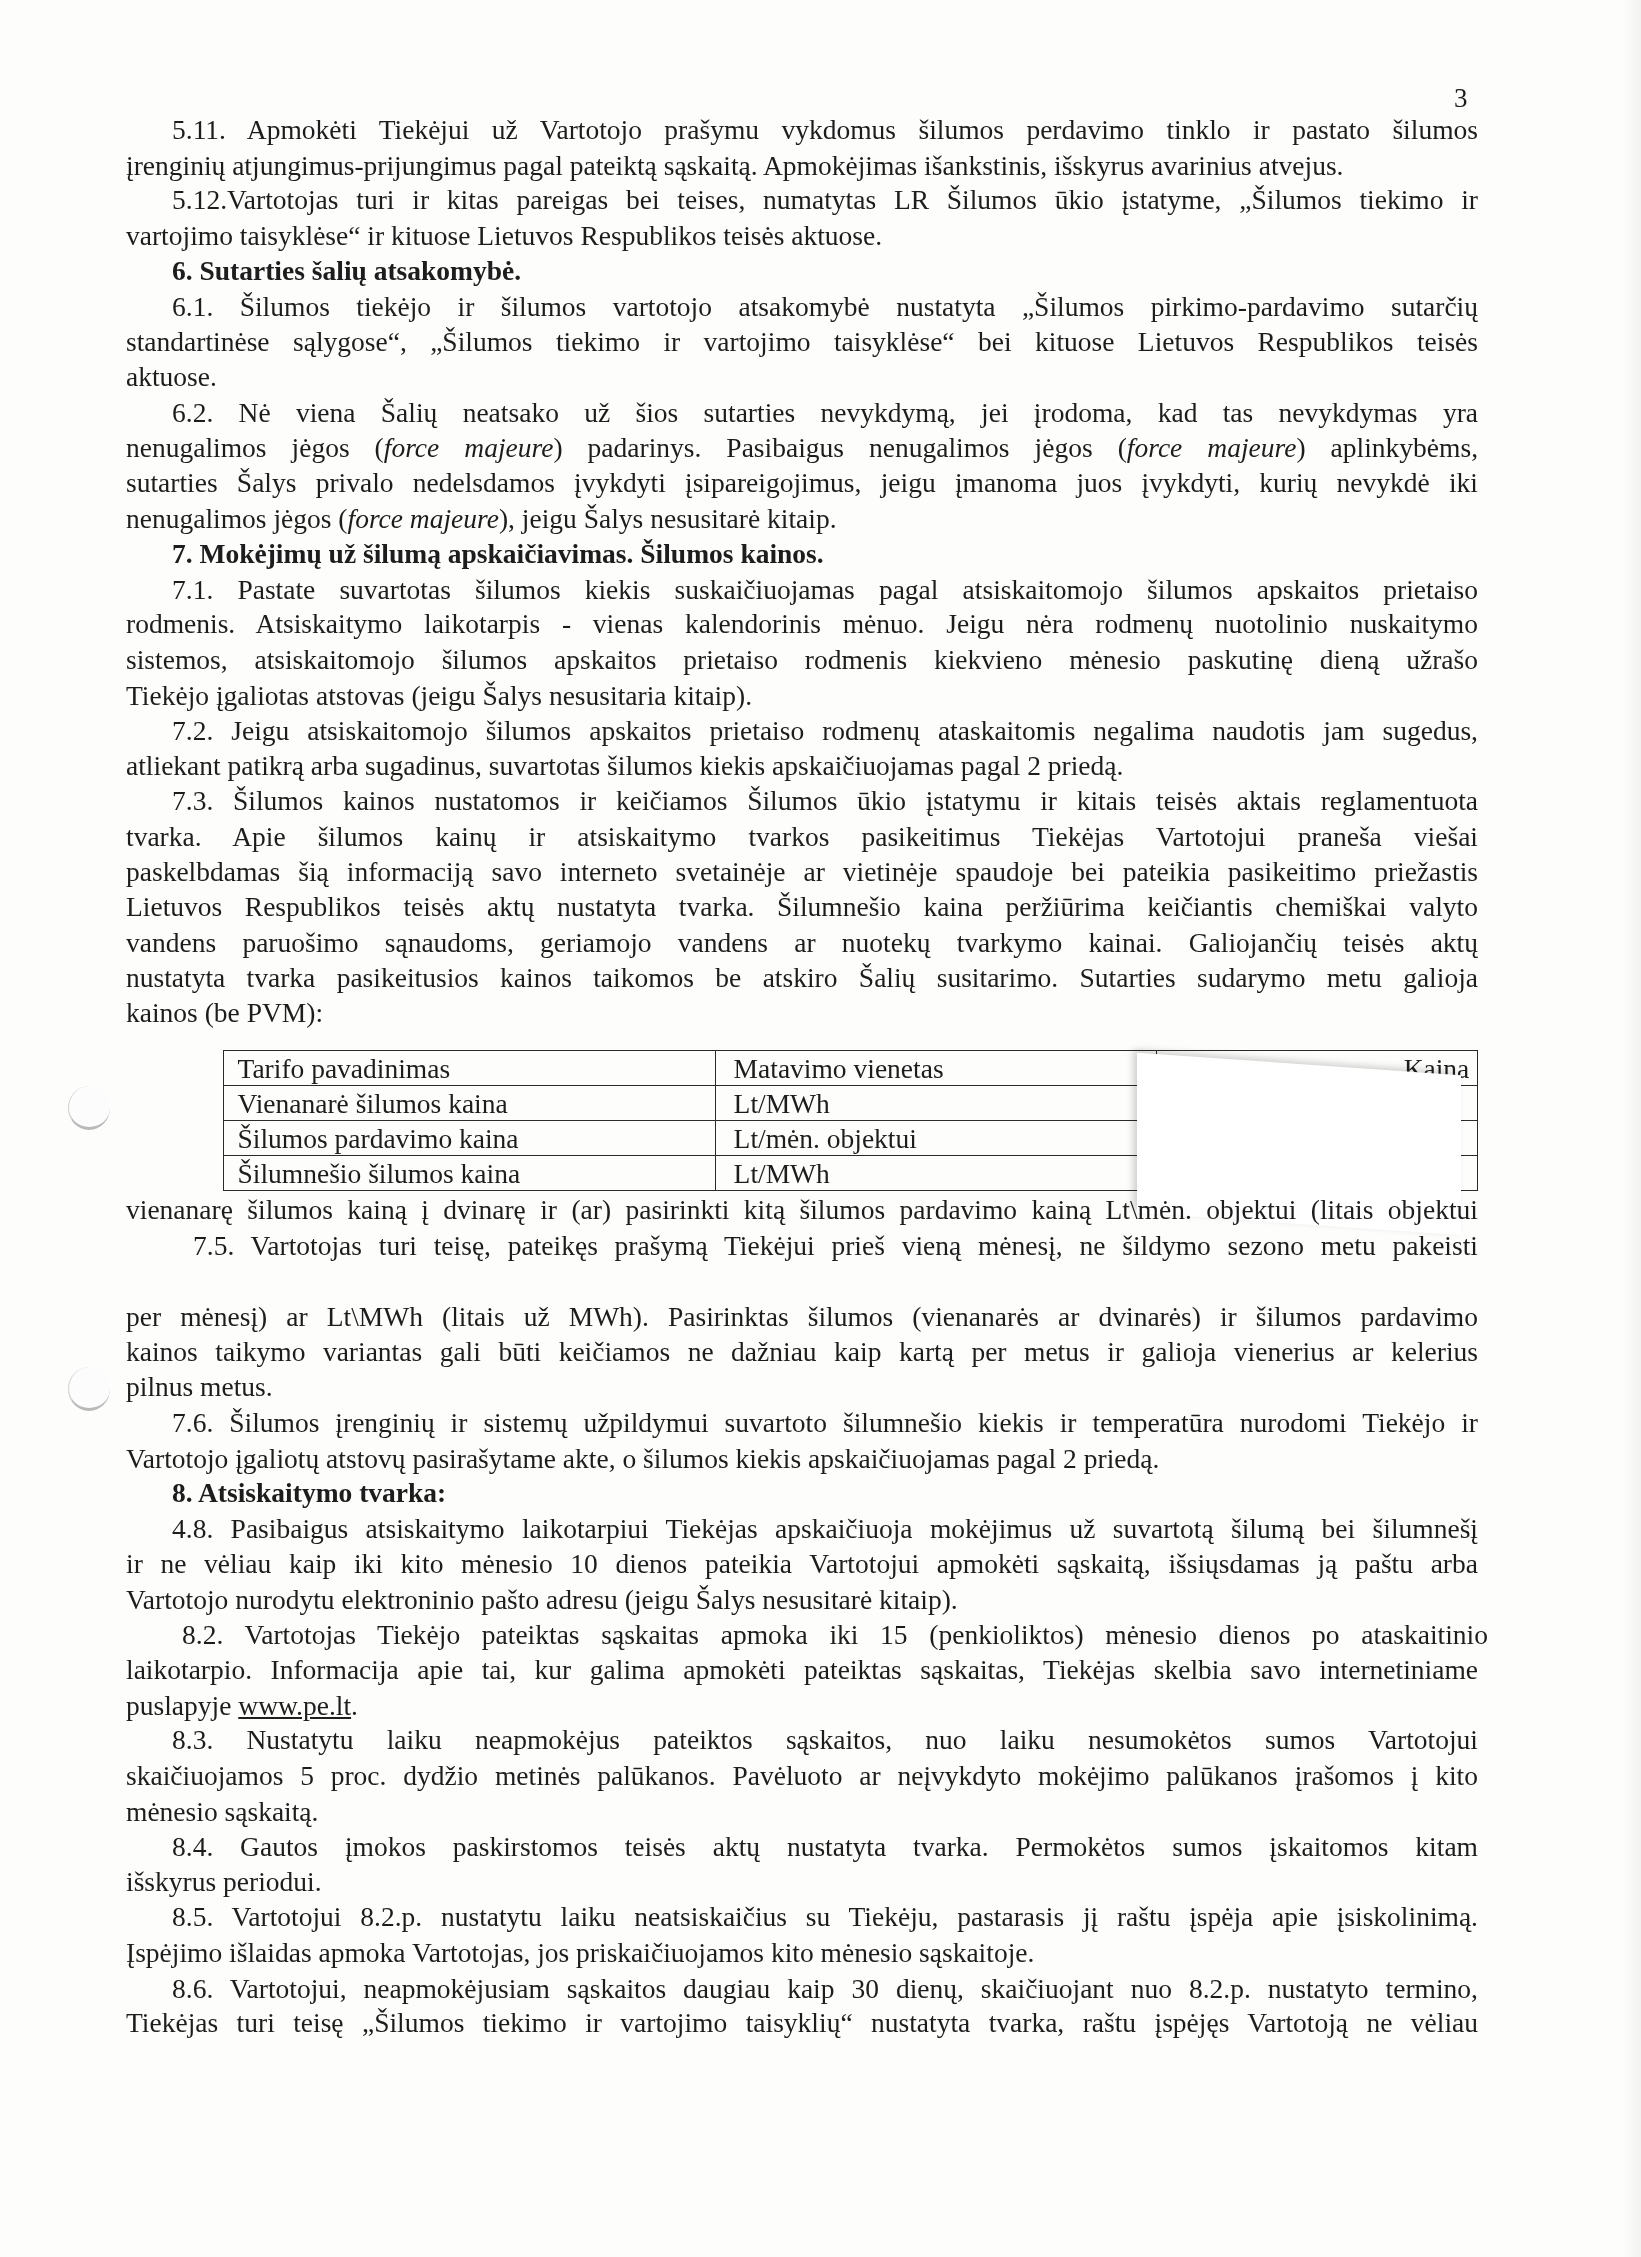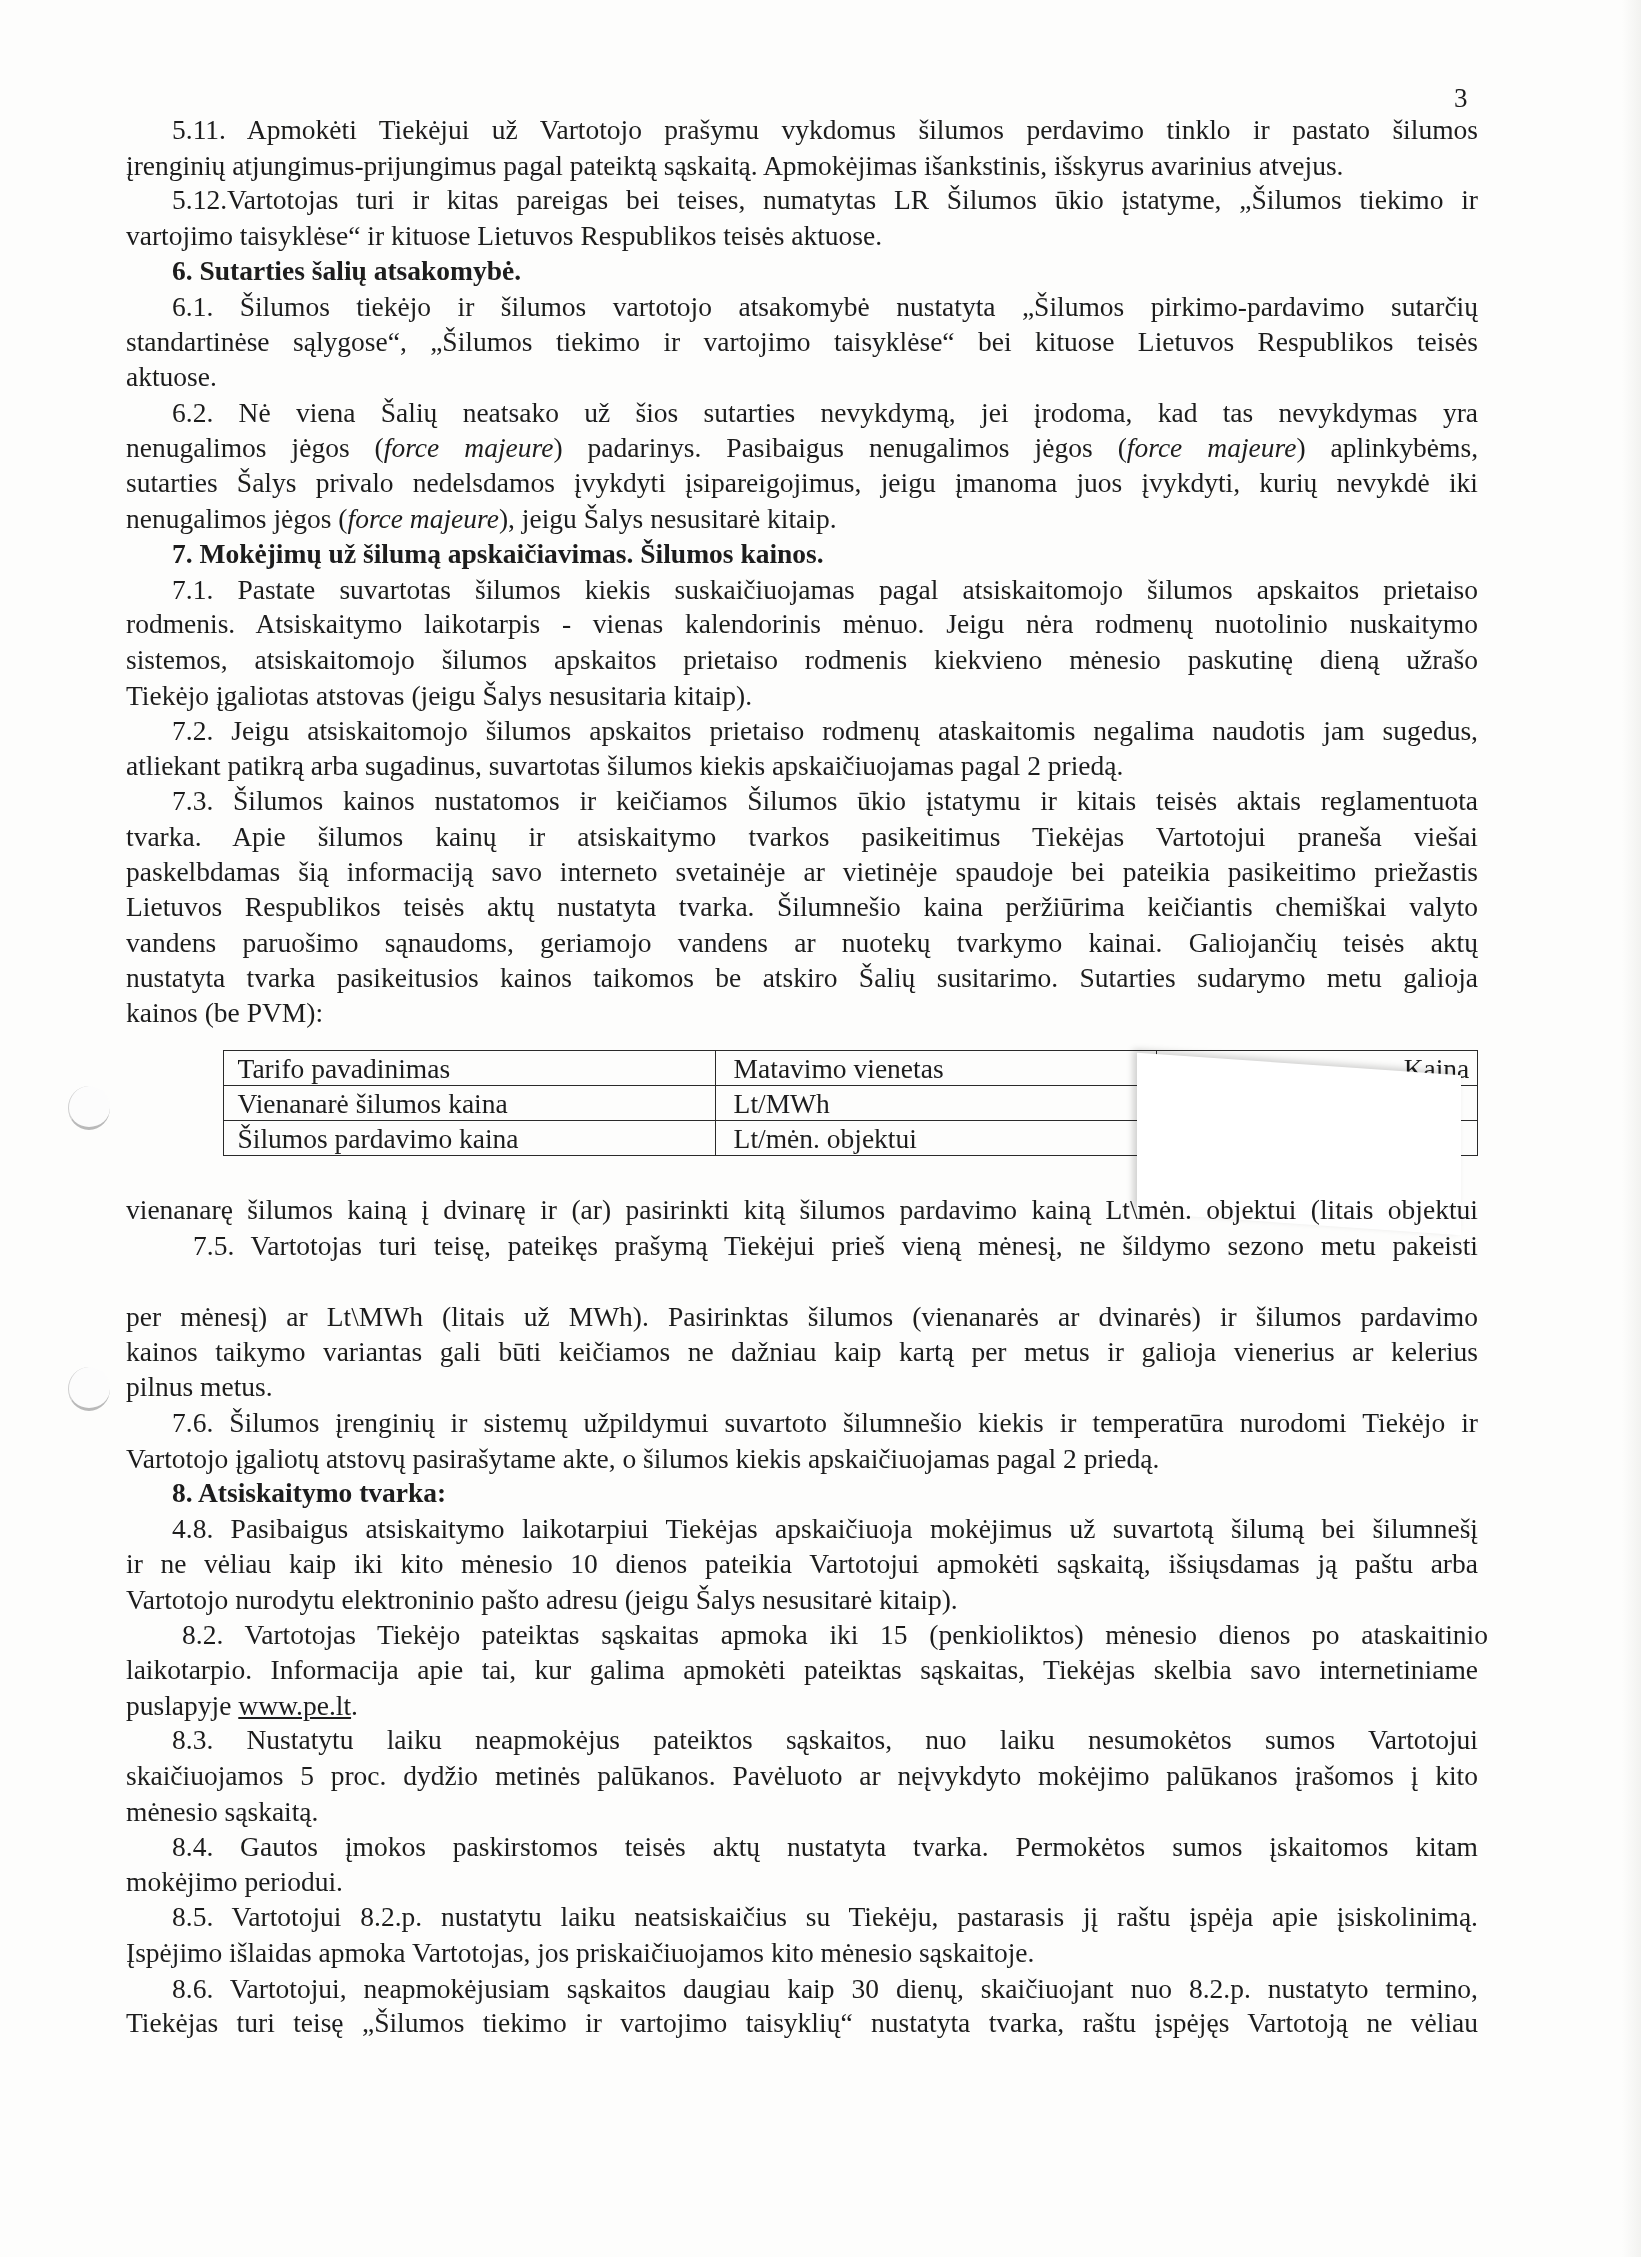--- a/index.html
+++ b/index.html
@@ -94,20 +94,25 @@
     <tr>
       <td class="c1">Vienanarė šilumos kaina</td>
       <td class="c2">Lt/MWh</td>
       <td class="c3"></td>
     </tr>
     <tr>
       <td class="c1">Šilumos pardavimo kaina</td>
       <td class="c2">Lt/mėn. objektui</td>
       <td class="c3"></td>
     </tr>
+    <tr>
+      <td class="c1">Šilumnešio šilumos kaina</td>
+      <td class="c2">Lt/MWh</td>
+      <td class="c3"></td>
+    </tr>
   </tbody>
     </table>
   <div class="sticker"></div>
 
   <div id="after">
       <div class="line indent2" style="top: 1228px;">7.5. Vartotojas turi teisę, pateikęs prašymą Tiekėjui prieš vieną mėnesį, ne šildymo sezono metu pakeisti</div>
       <div class="line" style="top: 1192px;">vienanarę šilumos kainą į dvinarę ir (ar) pasirinkti kitą šilumos pardavimo kainą Lt\mėn. objektui (litais objektui</div>
       <div class="line" style="top: 1299px;">per mėnesį) ar Lt\MWh (litais už MWh). Pasirinktas šilumos (vienanarės ar dvinarės) ir šilumos pardavimo</div>
       <div class="line" style="top: 1334px;">kainos taikymo variantas gali būti keičiamos ne dažniau kaip kartą per metus ir galioja vienerius ar kelerius</div>
       <div class="line last" style="top: 1369px;">pilnus metus.</div>
@@ -117,21 +122,21 @@
       <div class="line indent" style="top: 1511px;">4.8. Pasibaigus atsiskaitymo laikotarpiui Tiekėjas apskaičiuoja mokėjimus už suvartotą šilumą bei šilumnešį</div>
       <div class="line" style="top: 1546px;">ir ne vėliau kaip iki kito mėnesio 10 dienos pateikia Vartotojui apmokėti sąskaitą, išsiųsdamas ją paštu arba</div>
       <div class="line last" style="top: 1582px;">Vartotojo nurodytu elektroninio pašto adresu (jeigu Šalys nesusitarė kitaip).</div>
       <div class="line indent" style="top: 1617px; margin-left: 10px;">8.2. Vartotojas Tiekėjo pateiktas sąskaitas apmoka iki 15 (penkioliktos) mėnesio dienos po ataskaitinio</div>
       <div class="line" style="top: 1652px;">laikotarpio. Informacija apie tai, kur galima apmokėti pateiktas sąskaitas, Tiekėjas skelbia savo internetiniame</div>
       <div class="line last" style="top: 1688px;">puslapyje <span class="link">www.pe.lt</span>.</div>
       <div class="line indent" style="top: 1722px;">8.3. Nustatytu laiku neapmokėjus pateiktos sąskaitos, nuo laiku nesumokėtos sumos Vartotojui</div>
       <div class="line" style="top: 1758px;">skaičiuojamos 5 proc. dydžio metinės palūkanos. Pavėluoto ar neįvykdyto mokėjimo palūkanos įrašomos į kito</div>
       <div class="line last" style="top: 1794px;">mėnesio sąskaitą.</div>
       <div class="line indent" style="top: 1829px;">8.4. Gautos įmokos paskirstomos teisės aktų nustatyta tvarka. Permokėtos sumos įskaitomos kitam</div>
-      <div class="line last" style="top: 1864px;">mokėjimo periodui.</div>
+      <div class="line last" style="top: 1864px;">išskyrus periodui.</div>
       <div class="line indent" style="top: 1899px;">8.5. Vartotojui 8.2.p. nustatytu laiku neatsiskaičius su Tiekėju, pastarasis jį raštu įspėja apie įsiskolinimą.</div>
       <div class="line last" style="top: 1935px;">Įspėjimo išlaidas apmoka Vartotojas, jos priskaičiuojamos kito mėnesio sąskaitoje.</div>
       <div class="line indent" style="top: 1971px;">8.6. Vartotojui, neapmokėjusiam sąskaitos daugiau kaip 30 dienų, skaičiuojant nuo 8.2.p. nustatyto termino,</div>
       <div class="line" style="top: 2005px;">Tiekėjas turi teisę „Šilumos tiekimo ir vartojimo taisyklių“ nustatyta tvarka, raštu įspėjęs Vartotoją ne vėliau</div>
     </div>
 
   <div class="punch" style="left:68px; top:1086px;"></div>
   <div class="punch" style="left:68px; top:1367px;"></div>
   <div class="edge-shade"></div>
 </div>

